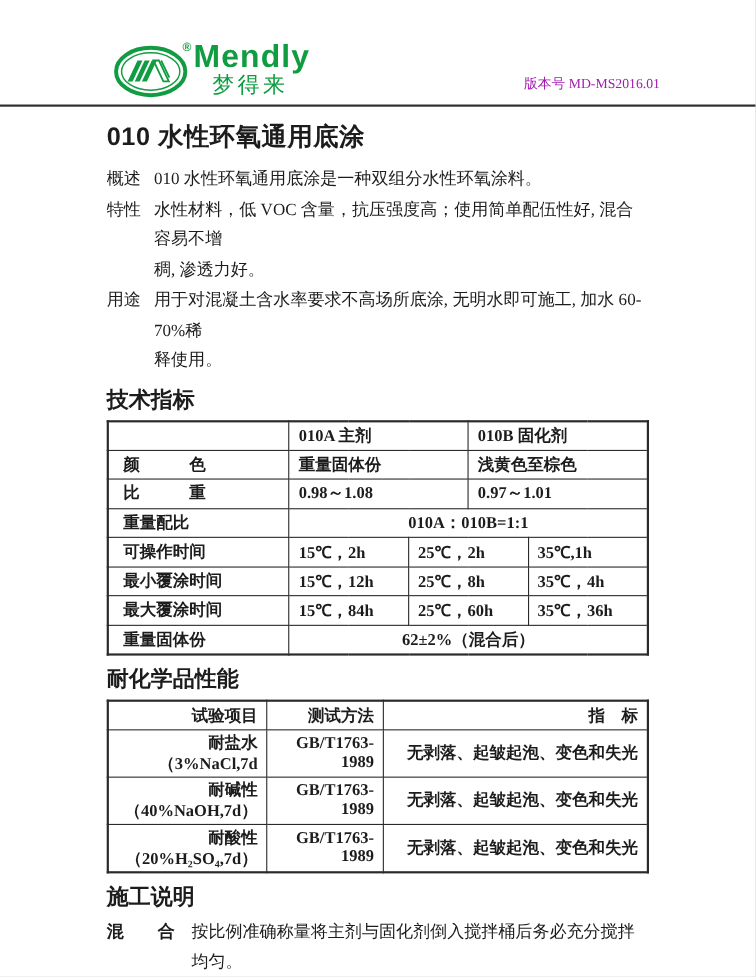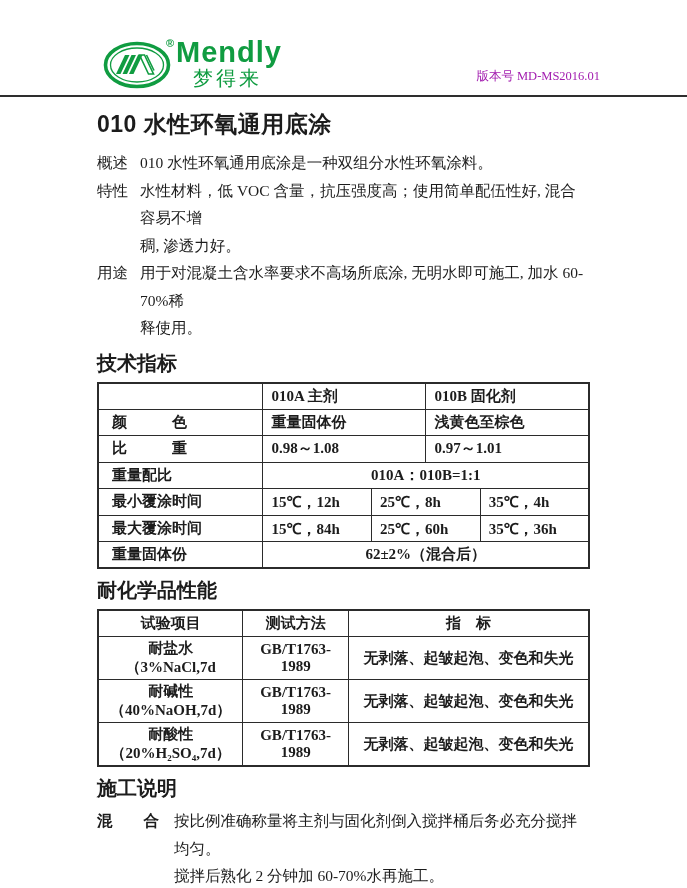--- a/index.html
+++ b/index.html
@@ -26,21 +26,21 @@
   .info-row .lbl { width:43px; flex-shrink:0; font-weight:normal; }
   .info-row .txt { font-family:"Liberation Serif", serif; white-space:pre-line; }
   h2.sec { font-size:20px; font-weight:bold; margin:8px 0 5px; }
   table { width:100%; border-collapse:collapse; font-size:15px;
           font-family:"Liberation Serif", serif; border:2px solid var(--line);font-weight:bold; }
   td { border:1px solid var(--line); height:26.5px; padding:2px 8px; vertical-align:middle; }
   .t1 { margin-bottom:7px; }
   .t1 td.lab { padding-left:13px; }
   .t1 td.c { text-align:center; }
   .t2 { margin-bottom:8px; }
-  .t2 td { text-align:center; }
+  .t2 td { text-align:right; }
   .app-row { display:flex; font-size:15.5px; line-height:27.5px; }
   .app-row .lbl { width:77px; flex-shrink:0; font-weight:bold; }
   .app-row .txt { font-family:"Liberation Serif", serif; white-space:pre-line; }
 </style>
 </head>
 <body>
 
 <div class="page">
 
   <div class="hdr">
@@ -108,20 +108,26 @@
       <tr>
         <td class="lab">比　　　重</td>
         <td colspan="3">0.98～1.08</td>
         <td colspan="3">0.97～1.01</td>
       </tr>
       <tr>
         <td class="lab">重量配比</td>
         <td colspan="6" class="c">010A：010B=1:1</td>
       </tr>
       <tr>
+        <td class="lab">可操作时间</td>
+        <td colspan="2">15℃，2h</td>
+        <td colspan="2">25℃，2h</td>
+        <td colspan="2">35℃,1h</td>
+      </tr>
+      <tr>
         <td class="lab">最小覆涂时间</td>
         <td colspan="2">15℃，12h</td>
         <td colspan="2">25℃，8h</td>
         <td colspan="2">35℃，4h</td>
       </tr>
       <tr>
         <td class="lab">最大覆涂时间</td>
         <td colspan="2">15℃，84h</td>
         <td colspan="2">25℃，60h</td>
         <td colspan="2">35℃，36h</td>

